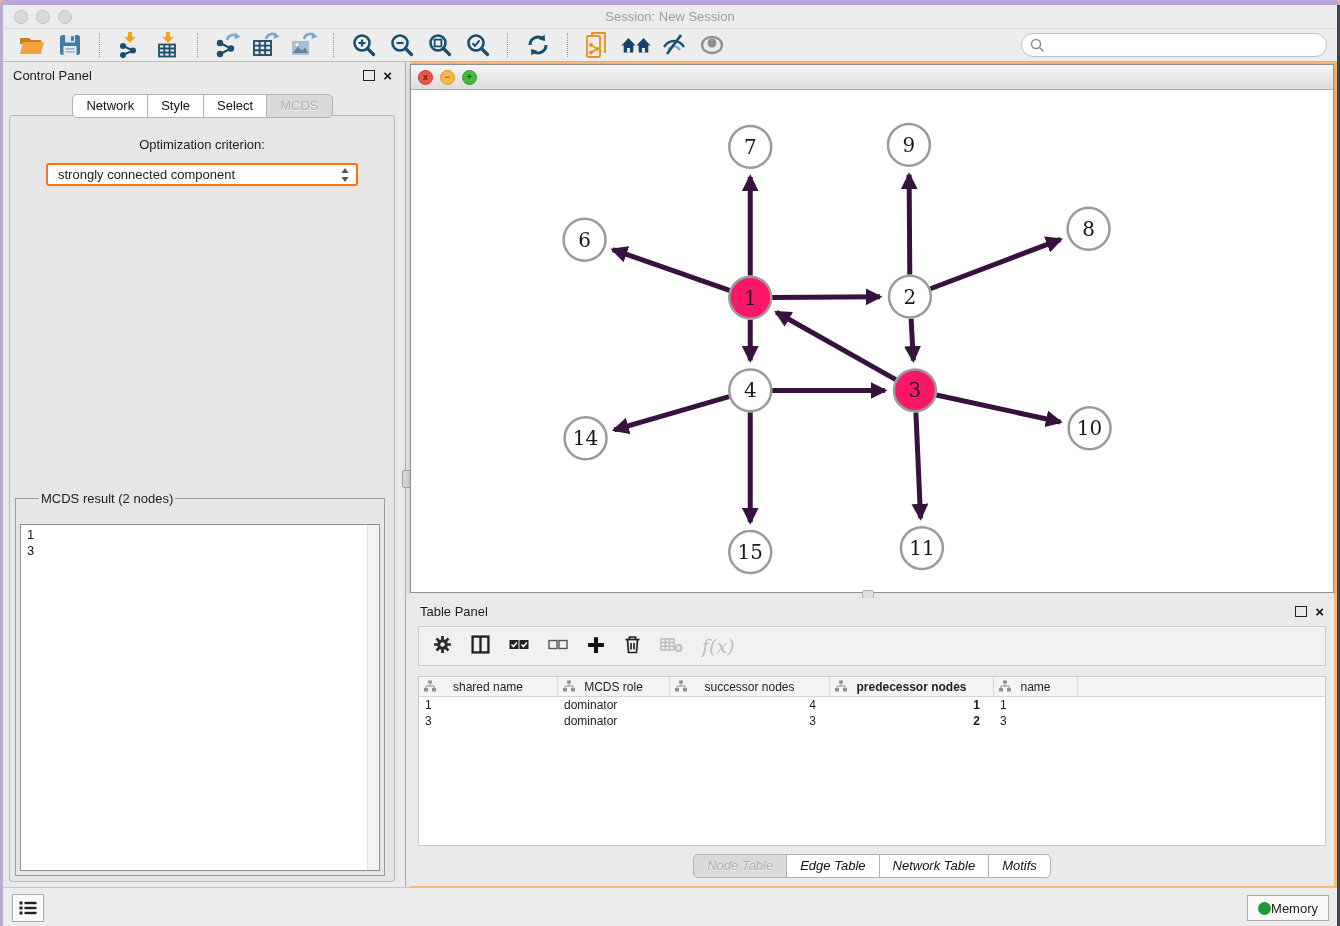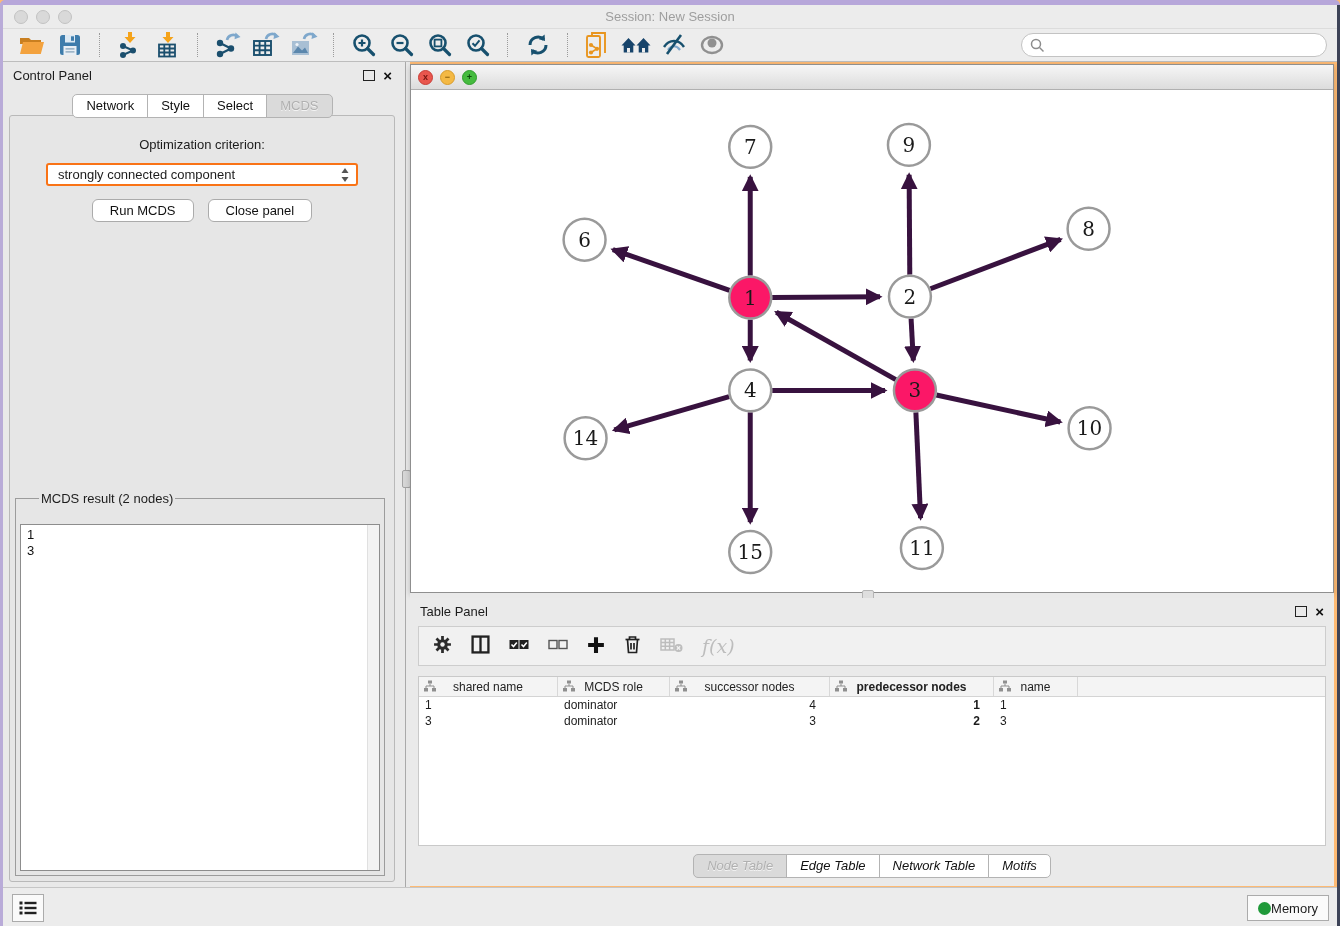--- a/index.html
+++ b/index.html
@@ -283,24 +283,20 @@
     <div class="cp-tabs"><span class="tab">Network</span><span class="tab">Style</span><span class="tab">Select</span><span class="tab selected">MCDS</span></div>
     <div class="cp-box">
       <div class="opt-label">Optimization criterion:</div>
       <div class="dropdown">
         <span class="dd-text">strongly connected component</span>
         <svg width="10" height="16" viewBox="0 0 10 16">
           <path d="M5 1L8.5 6h-7z" fill="#555"></path>
             <path d="M5 15L1.5 10h7z" fill="#555"></path>
         </svg>
       </div>
-      <div class="btn-row">
-        <button class="pushbtn">Run MCDS</button>
-        <button class="pushbtn">Close panel</button>
-      </div>
       <fieldset class="result-fs">
         <legend>MCDS result (2 nodes)</legend>
         <div class="result-area">
           <pre>1
 3</pre>
           <div class="result-scroll"></div>
         </div>
       </fieldset>
     </div>
   </div>

